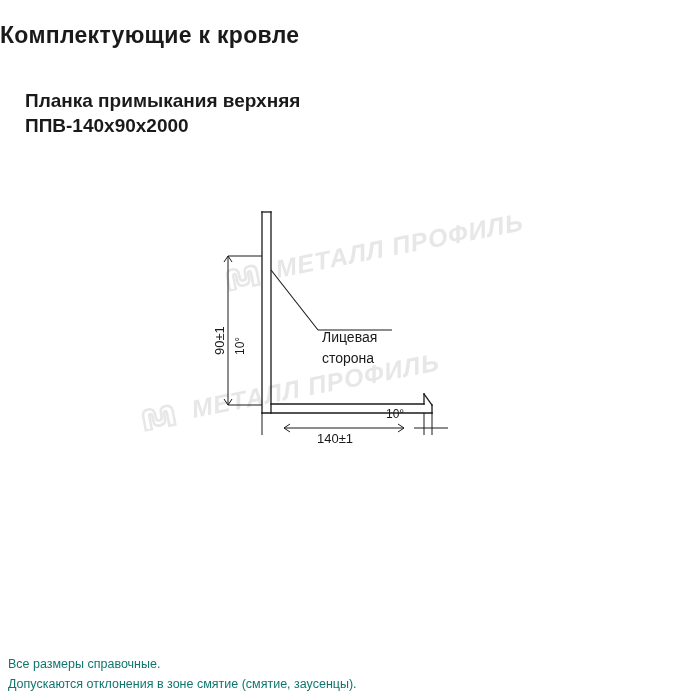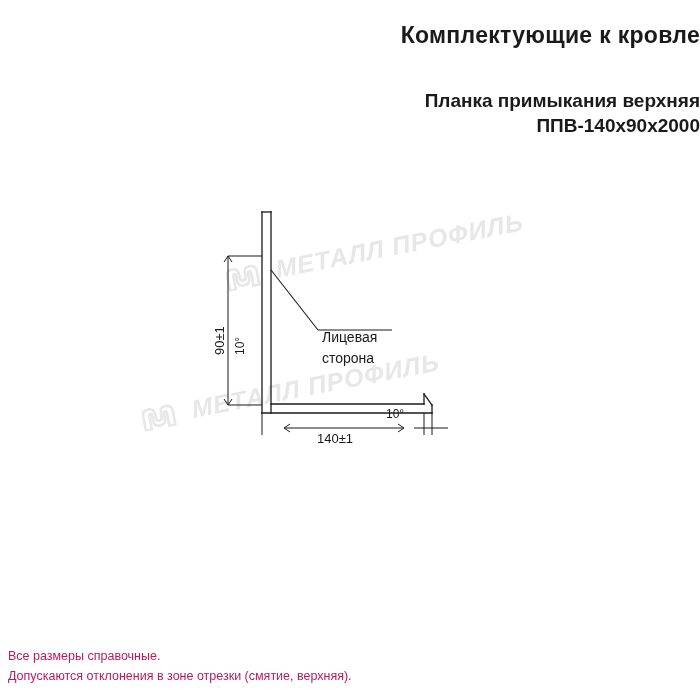--- a/index.html
+++ b/index.html
@@ -18,21 +18,21 @@
   .page {
     position: relative;
     width: 700px;
     height: 700px;
   }
   .title-block {
     position: absolute;
     top: 22px;
     left: 0;
     width: 700px;
-    text-align: right;
+    text-align: left;
   }
   .main-title {
     font-size: 23px;
     font-weight: bold;
     letter-spacing: 0.3px;
     margin: 0;
     line-height: 1.2;
   }
   .sub-title {
     font-size: 19px;
@@ -78,24 +78,24 @@
     left: 0;
     top: 160px;
     width: 648px;
     height: 320px;
   }
   svg { display: block; }
 
   .footer {
     position: absolute;
     left: 8px;
-    bottom: 14px;
+    bottom: 6px;
     font-size: 12.5px;
     line-height: 1.55;
-    color: #be185d;
+    color: #0f766e;
   }
   .footer div { white-space: nowrap; }
 </style>
 </head>
 <body>
 
 <div class="page">
 
   <div class="watermark-layer">
     <div class="wm wm-1">
@@ -168,16 +168,16 @@
         <path d="M414 268 L448 268"></path>
       </g>
       <text x="317" y="283" font-size="13" font-family="'Liberation Sans', sans-serif" fill="#1a1a1a">140±1</text>
 
       <text x="386" y="258" font-size="12" font-family="'Liberation Sans', sans-serif" fill="#1a1a1a">10°</text>
     </svg>
   </div>
 
   <div class="footer">
     <div>Все размеры справочные.</div>
-    <div>Допускаются отклонения в зоне отрезки (смятие, верхняя).</div>
+    <div>Допускаются отклонения в зоне смятие (смятие, заусенцы).</div>
   </div>
 
 </div>
 
 </body></html>

